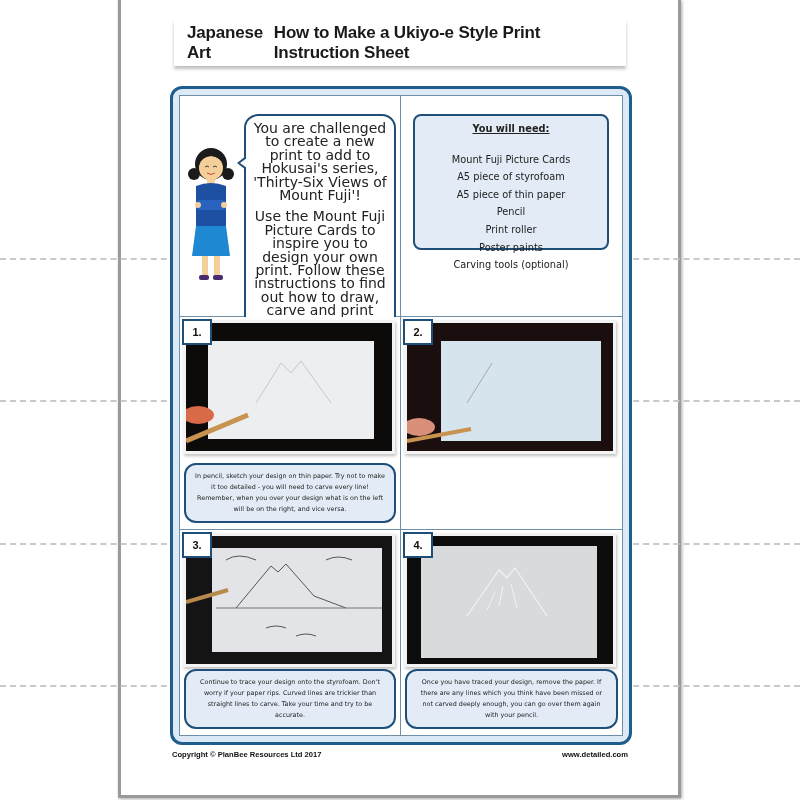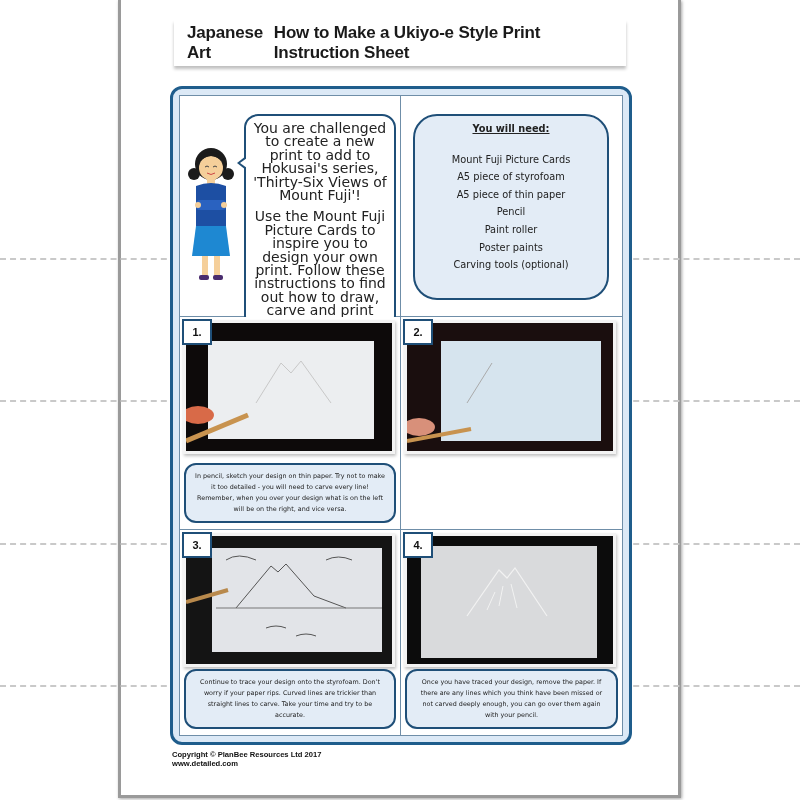--- a/index.html
+++ b/index.html
@@ -50,22 +50,22 @@
     .bubble::before {
       content: ""; position: absolute; left: -9px; top: 40px;
       border-top: 7px solid transparent; border-bottom: 7px solid transparent; border-right: 9px solid #1f4f78;
     }
     .bubble::after {
       content: ""; position: absolute; left: -6px; top: 42px;
       border-top: 5px solid transparent; border-bottom: 5px solid transparent; border-right: 7px solid #ffffff;
     }
     .bubble p { margin: 0 0 8px 0; }
     .needs {
-      position: absolute; left: 12px; top: 18px; width: 196px; height: 186px;
-      border: 2px solid #1f4f78; border-radius: 24px; background: #e3ecf6;
+      position: absolute; left: 12px; top: 18px; width: 196px; height: 136px;
+      border: 2px solid #1f4f78; border-radius: 8px; background: #e3ecf6;
       font-family: "DejaVu Sans", sans-serif; font-size: 9.8px; line-height: 17.6px; color: #222;
       text-align: center; padding: 4px 2px; box-sizing: border-box;
     }
     .needs .title { text-decoration: underline; font-weight: bold; margin-bottom: 13px; display: block; }
     .needs ul { list-style: none; margin: 4px; padding: 0; }
     
     .photo {
       position: absolute; left: 6px; top: 6px; width: 206px; height: 128px;
       background: #0d0a0a; box-shadow: 0 0 0 3px #f3f3f3, 1px 2px 3px 3px rgba(0,0,0,0.25);
       overflow: hidden;
@@ -80,21 +80,21 @@
     .caption {
       position: absolute; left: 4px; right: 4px; bottom: 6px; height: 60px;
       border: 2px solid #1f4f78; border-radius: 12px; background: #e3ecf6;
       font-family: "DejaVu Sans", sans-serif; font-size: 6.4px; line-height: 11px; color: #222;
       text-align: center; padding: 5px 8px; box-sizing: border-box;
       display: flex; align-items: center; justify-content: center;
     }
     .footer {
       position: absolute; left: 172px; top: 750px; width: 456px;
       display: flex; justify-content: space-between;
-      font-family: "Liberation Sans", sans-serif; font-weight: bold; font-size: 7.6px; color: #111; flex-direction: column;
+      font-family: "Liberation Sans", sans-serif; font-weight: bold; font-size: 7.6px; color: #111;
     }
     
     .wm { position: absolute; border-top: 2px dashed #c9c9c9; pointer-events: none; }
     svg { display: block; }
   </style>
 </head>
 <body>
 
 <div class="sheet"></div>
 
@@ -140,21 +140,21 @@
     </div>
 
     <div class="cell">
       <div class="needs">
         <span class="title">You will need:</span>
         <ul>
           <li>Mount Fuji Picture Cards</li>
           <li>A5 piece of styrofoam</li>
           <li>A5 piece of thin paper</li>
           <li>Pencil</li>
-          <li>Paint roller</li>
+          <li>Print roller</li>
           <li>Poster paints</li>
           <li>Carving tools (optional)</li>
         </ul>
       </div>
     </div>
 
     <div class="cell">
       <div class="step-num">1.</div>
       <div class="photo">
         <div class="paper" style="left:22px;top:18px;width:166px;height:98px;"></div>

